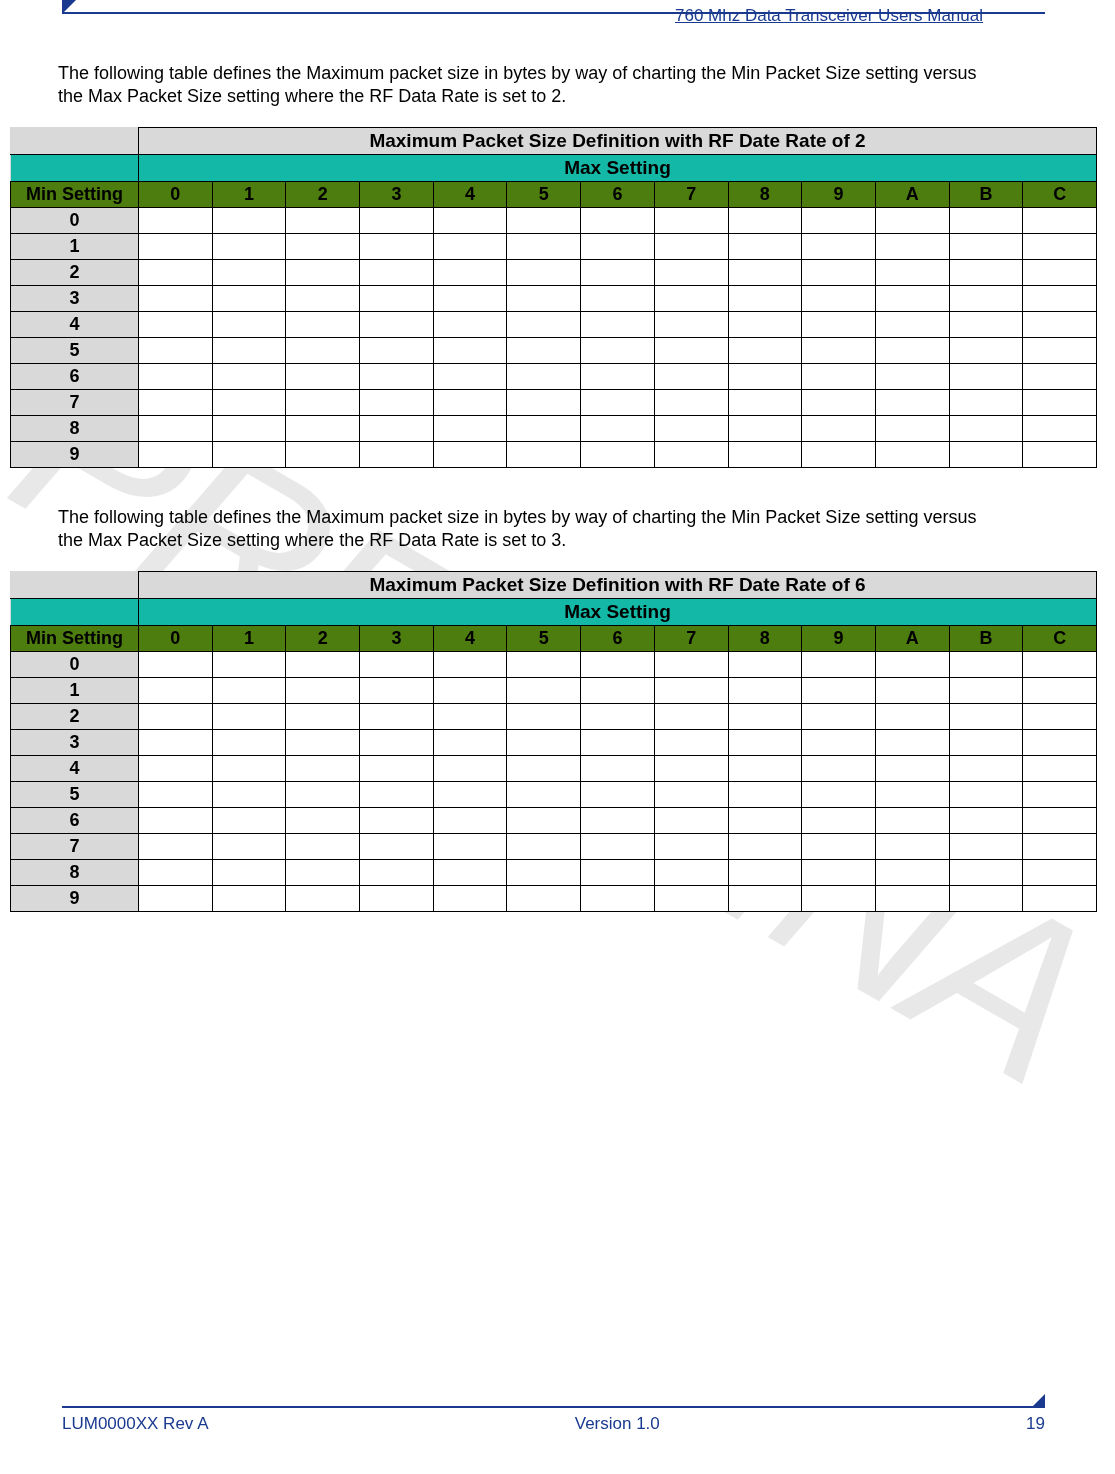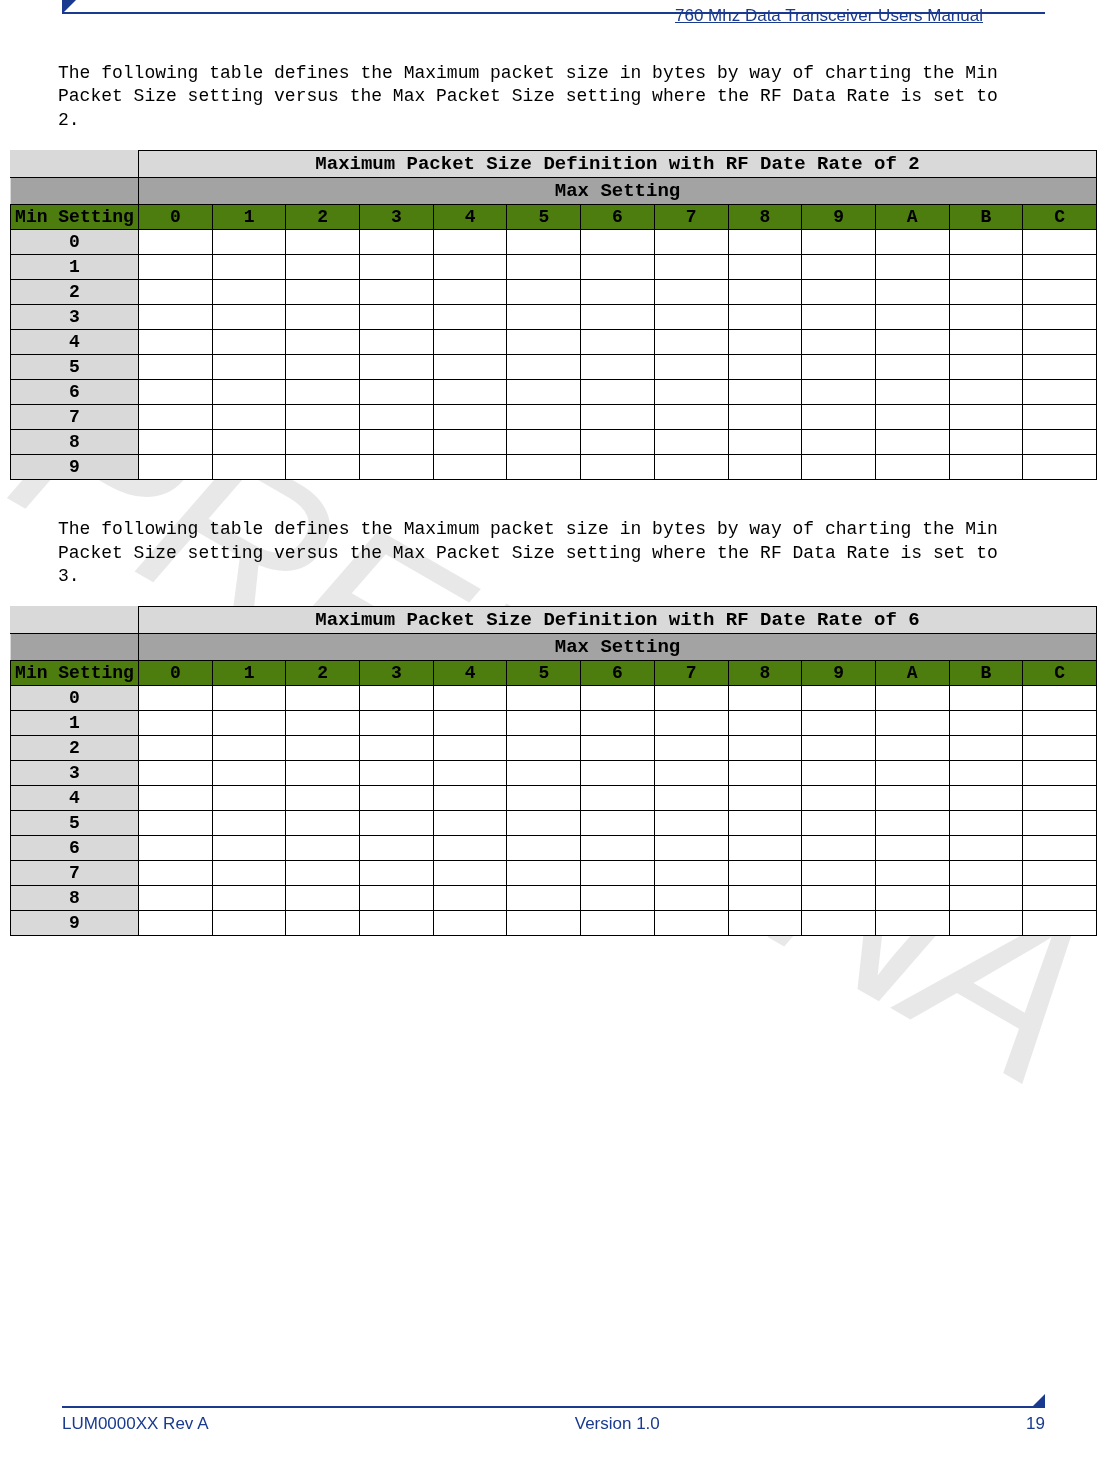--- a/index.html
+++ b/index.html
@@ -38,21 +38,20 @@
     right: 62px;
     color: #1a3a8f;
     font-size: 17px;
     text-decoration: underline;
   }
   .content {
     position: absolute;
     top: 62px;
     left: 10px;
     right: 10px;
-    font-family: Liberation Mono, monospace;
   }
   .intro {
     font-size: 18px;
     line-height: 1.3;
     margin: 0 0 18px 48px;
     width: 940px;
   }
   table.packet {
     border-collapse: collapse;
     width: 100%;
@@ -65,21 +64,21 @@
     font-size: 18px;
     font-weight: bold;
     height: 25px;
     padding: 2px 0;
   }
   table.packet .title-row th {
     background: #d9d9d9;
     font-size: 19px;
   }
   table.packet .maxset-row th {
-    background: #a3a3a3;
+    background: #14b8a6;
     font-size: 19px;
   }
   table.packet .col-head th {
     background: #4d7c0f;
   }
   table.packet .blank-corner {
     background: #d9d9d9;
     border-top: 1px solid #d9d9d9;
     border-left: 1px solid #d9d9d9;
   }

